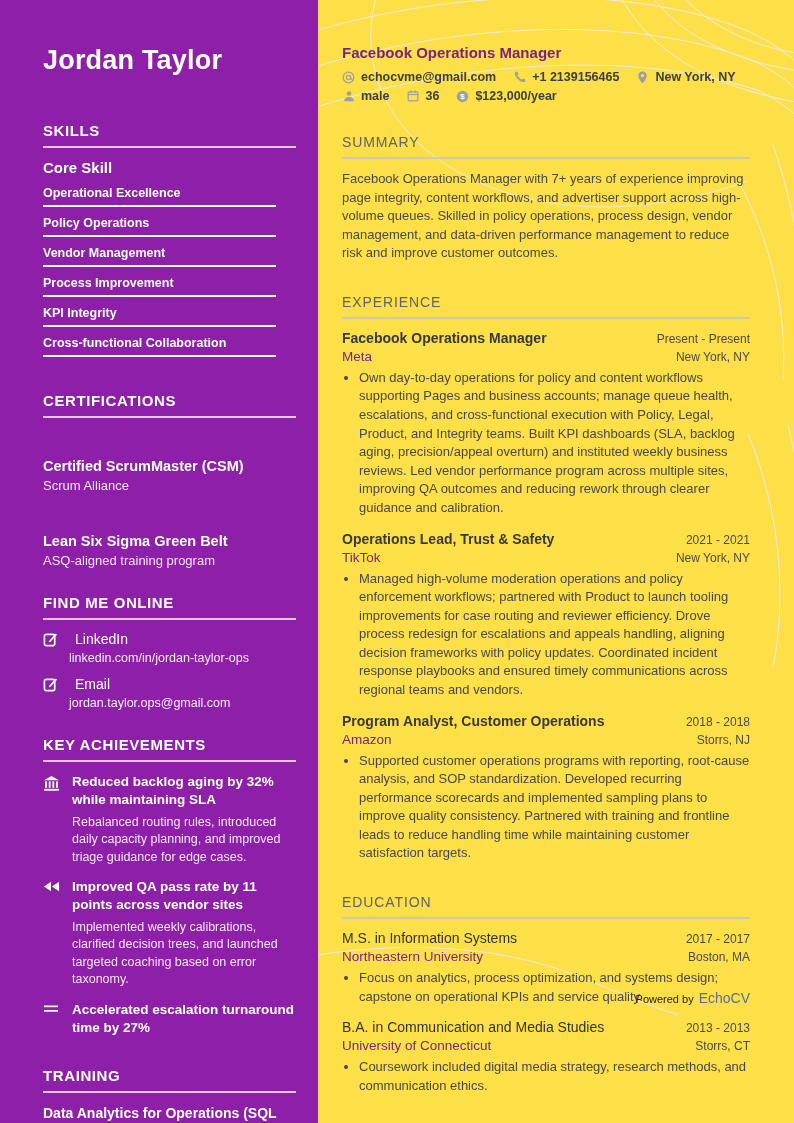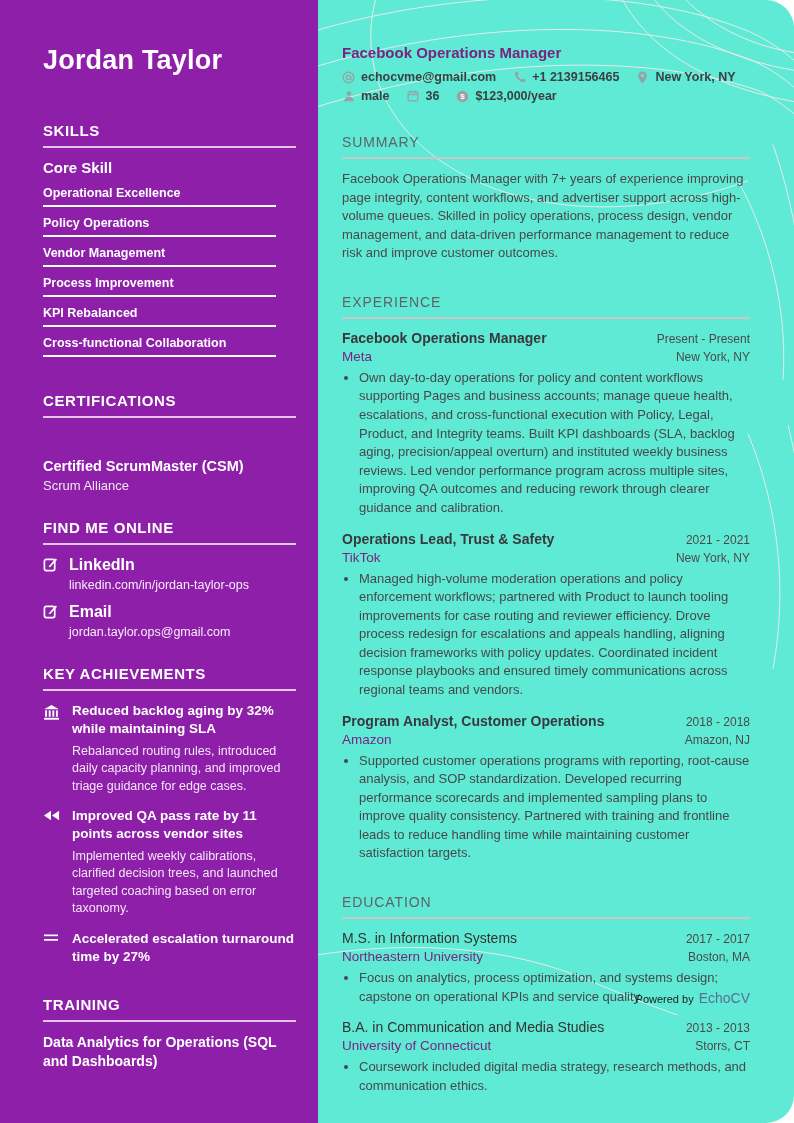--- a/index.html
+++ b/index.html
@@ -1,18 +1,18 @@
 <!DOCTYPE html>
 <html><head>
 <meta charset="utf-8">
 <style>
   * { margin: 0; padding: 0; box-sizing: border-box; }
   html, body { width: 794px; height: 1123px; }
   body { font-family: "Liberation Sans", sans-serif; background: #ffffff; overflow: hidden; }
-  .page { position: relative; width: 794px; height: 1123px; background: #5eead4; border-radius: 28px; }
+  .page { position: relative; width: 794px; height: 1123px; background: #fde047; }
 
   
   .sidebar {
     position: absolute; left: 0; top: 0; width: 318px; height: 1123px;
     background: #8E1FA8; color: #ffffff; padding: 45px 22px 20px 43px;
   }
   .name { font-size: 27px; font-weight: bold; letter-spacing: 0.2px; }
   .s-section { margin-top: 46px; }
   .s-section.tight { margin-top: 26px; }
   .s-heading {
@@ -24,21 +24,21 @@
   .tags { display: flex; flex-wrap: wrap; flex-direction: column; }
   .tag {
     font-size: 12.5px; font-weight: bold; padding-bottom: 5px;
     border-bottom: 2px solid #ffffff; margin: 0 20px 9px 0; white-space: nowrap;
   }
   .cert { margin-bottom: 10px; margin-top: 40px; }
   .cert-name { font-size: 14.5px; font-weight: bold; margin-bottom: 4px; }
   .cert-org { font-size: 13px; color: #f4e4f8; }
   .online-item { display: flex; gap: 11px; margin-bottom: 11px; }
   .online-icon { flex: 0 0 15px; padding-top: 1px; }
-  .online-label { font-size: 16px; font-weight: bold; margin-bottom: 4px; }
+  .online-label { font-size: 14px; font-weight: normal; margin-bottom: 4px; margin-left: 6px; }
   .online-url { font-size: 12.5px; color: #f7ecfa; }
   .ach { display: flex; gap: 12px; margin-bottom: 12px; }
   .ach-icon { flex: 0 0 17px; padding-top: 2px; }
   .ach-title { font-size: 13.5px; font-weight: bold; line-height: 1.32; margin-bottom: 5px; }
   .ach-desc { font-size: 12.5px; line-height: 1.4; color: #f4e6f8; }
   .train { margin-bottom: 9px; }
   .train-title { font-size: 14px; font-weight: bold; line-height: 1.3; margin-bottom: 5px; }
 
   
   .main {
@@ -80,30 +80,34 @@
     <div class="name">Jordan Taylor</div>
 
     <section class="s-section">
       <div class="s-heading">SKILLS</div>
       <div class="core-skill">Core Skill</div>
       <div class="tags">
         <span class="tag">Operational Excellence</span>
         <span class="tag">Policy Operations</span>
         <span class="tag">Vendor Management</span>
         <span class="tag">Process Improvement</span>
-        <span class="tag">KPI Rebalanced</span>
+        <span class="tag">KPI Integrity</span>
         <span class="tag">Cross-functional Collaboration</span>
       </div>
     </section>
 
     <section class="s-section tight">
       <div class="s-heading">CERTIFICATIONS</div>
       <div class="cert">
         <div class="cert-name">Certified ScrumMaster (CSM)</div>
         <div class="cert-org">Scrum Alliance</div>
+      </div>
+      <div class="cert">
+        <div class="cert-name">Lean Six Sigma Green Belt</div>
+        <div class="cert-org">ASQ-aligned training program</div>
       </div>
     </section>
 
     <section class="s-section tight">
       <div class="s-heading">FIND ME ONLINE</div>
       <div class="online-item">
         <span class="online-icon">
           <svg class="ico" width="15" height="15" viewBox="0 0 16 16">
               <rect x="1.5" y="2.5" width="11" height="12" rx="2" fill="none" stroke="#fff" stroke-width="1.8"></rect>
               <path d="M6 10 L13.5 1.5 L15 3 L7.5 11 Z" fill="#fff"></path>
@@ -301,21 +305,21 @@
           </ul>
         </div>
 
         <div class="entry">
           <div class="row">
             <span class="job-title">Program Analyst, Customer Operations</span>
             <span class="dates">2018 - 2018</span>
           </div>
           <div class="row">
             <span class="company">Amazon</span>
-            <span class="loc">Amazon, NJ</span>
+            <span class="loc">Storrs, NJ</span>
           </div>
           <ul class="bullets">
             <li>Supported customer operations programs with reporting, root-cause analysis, and SOP standardization. Developed recurring performance scorecards and implemented sampling plans to improve quality consistency. Partnered with training and frontline leads to reduce handling time while maintaining customer satisfaction targets.</li>
           </ul>
         </div>
       </section>
 
       <section class="m-section">
         <div class="m-heading">EDUCATION</div>
 

